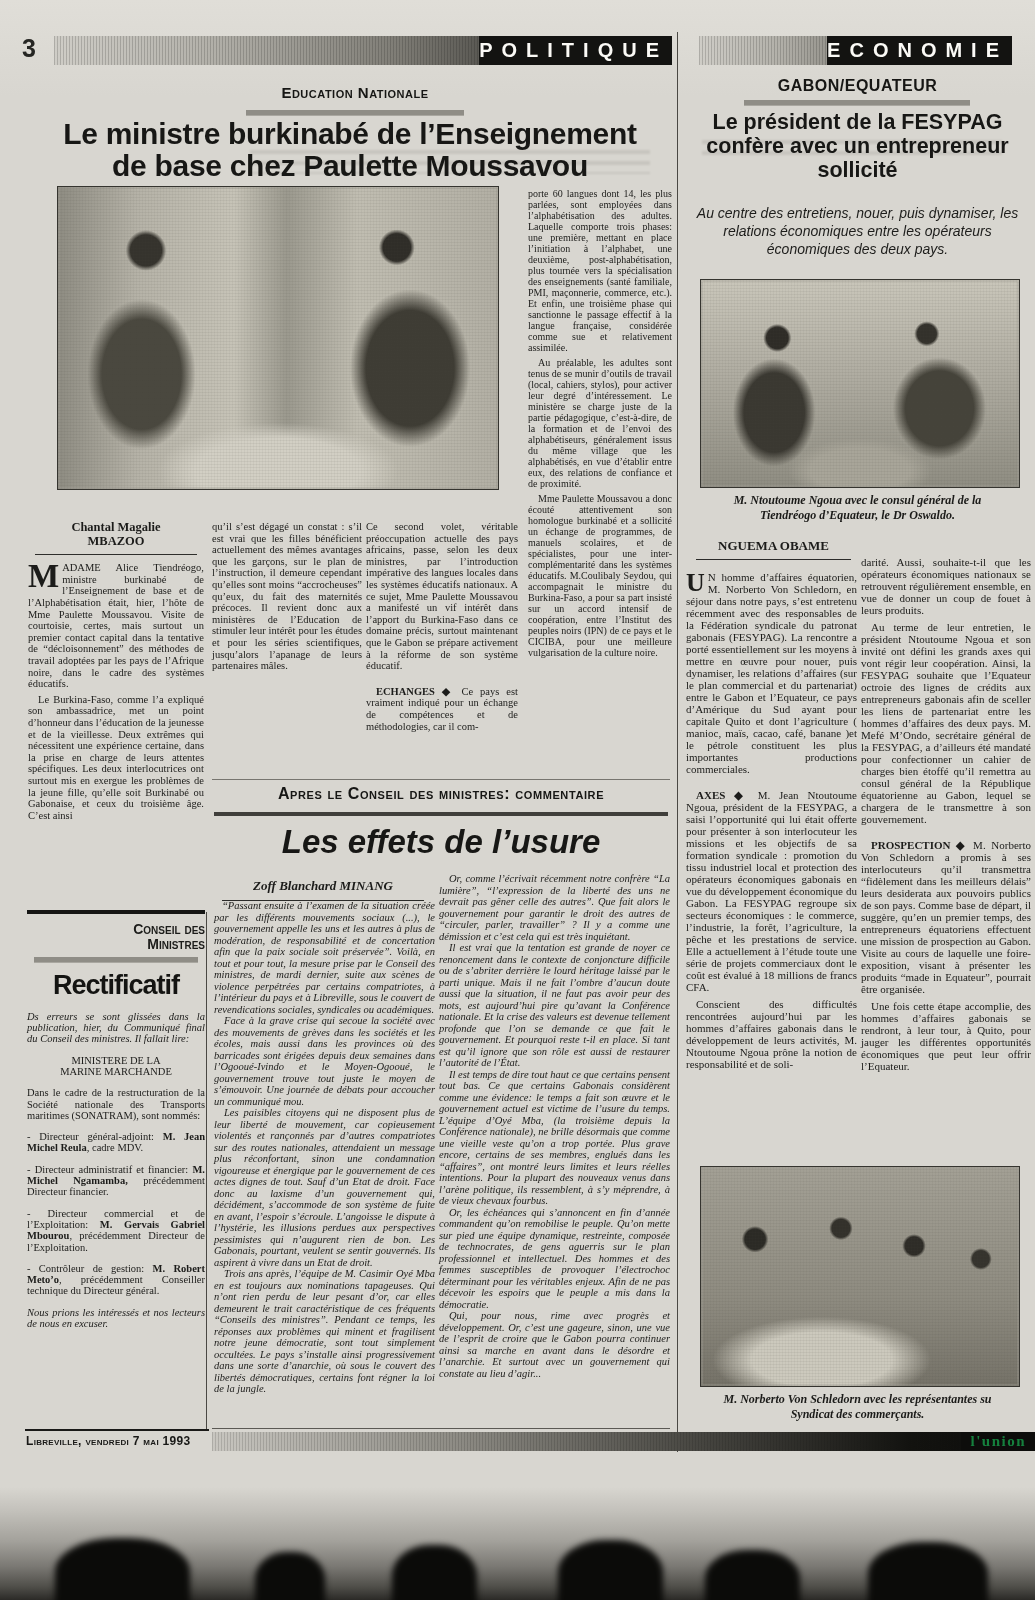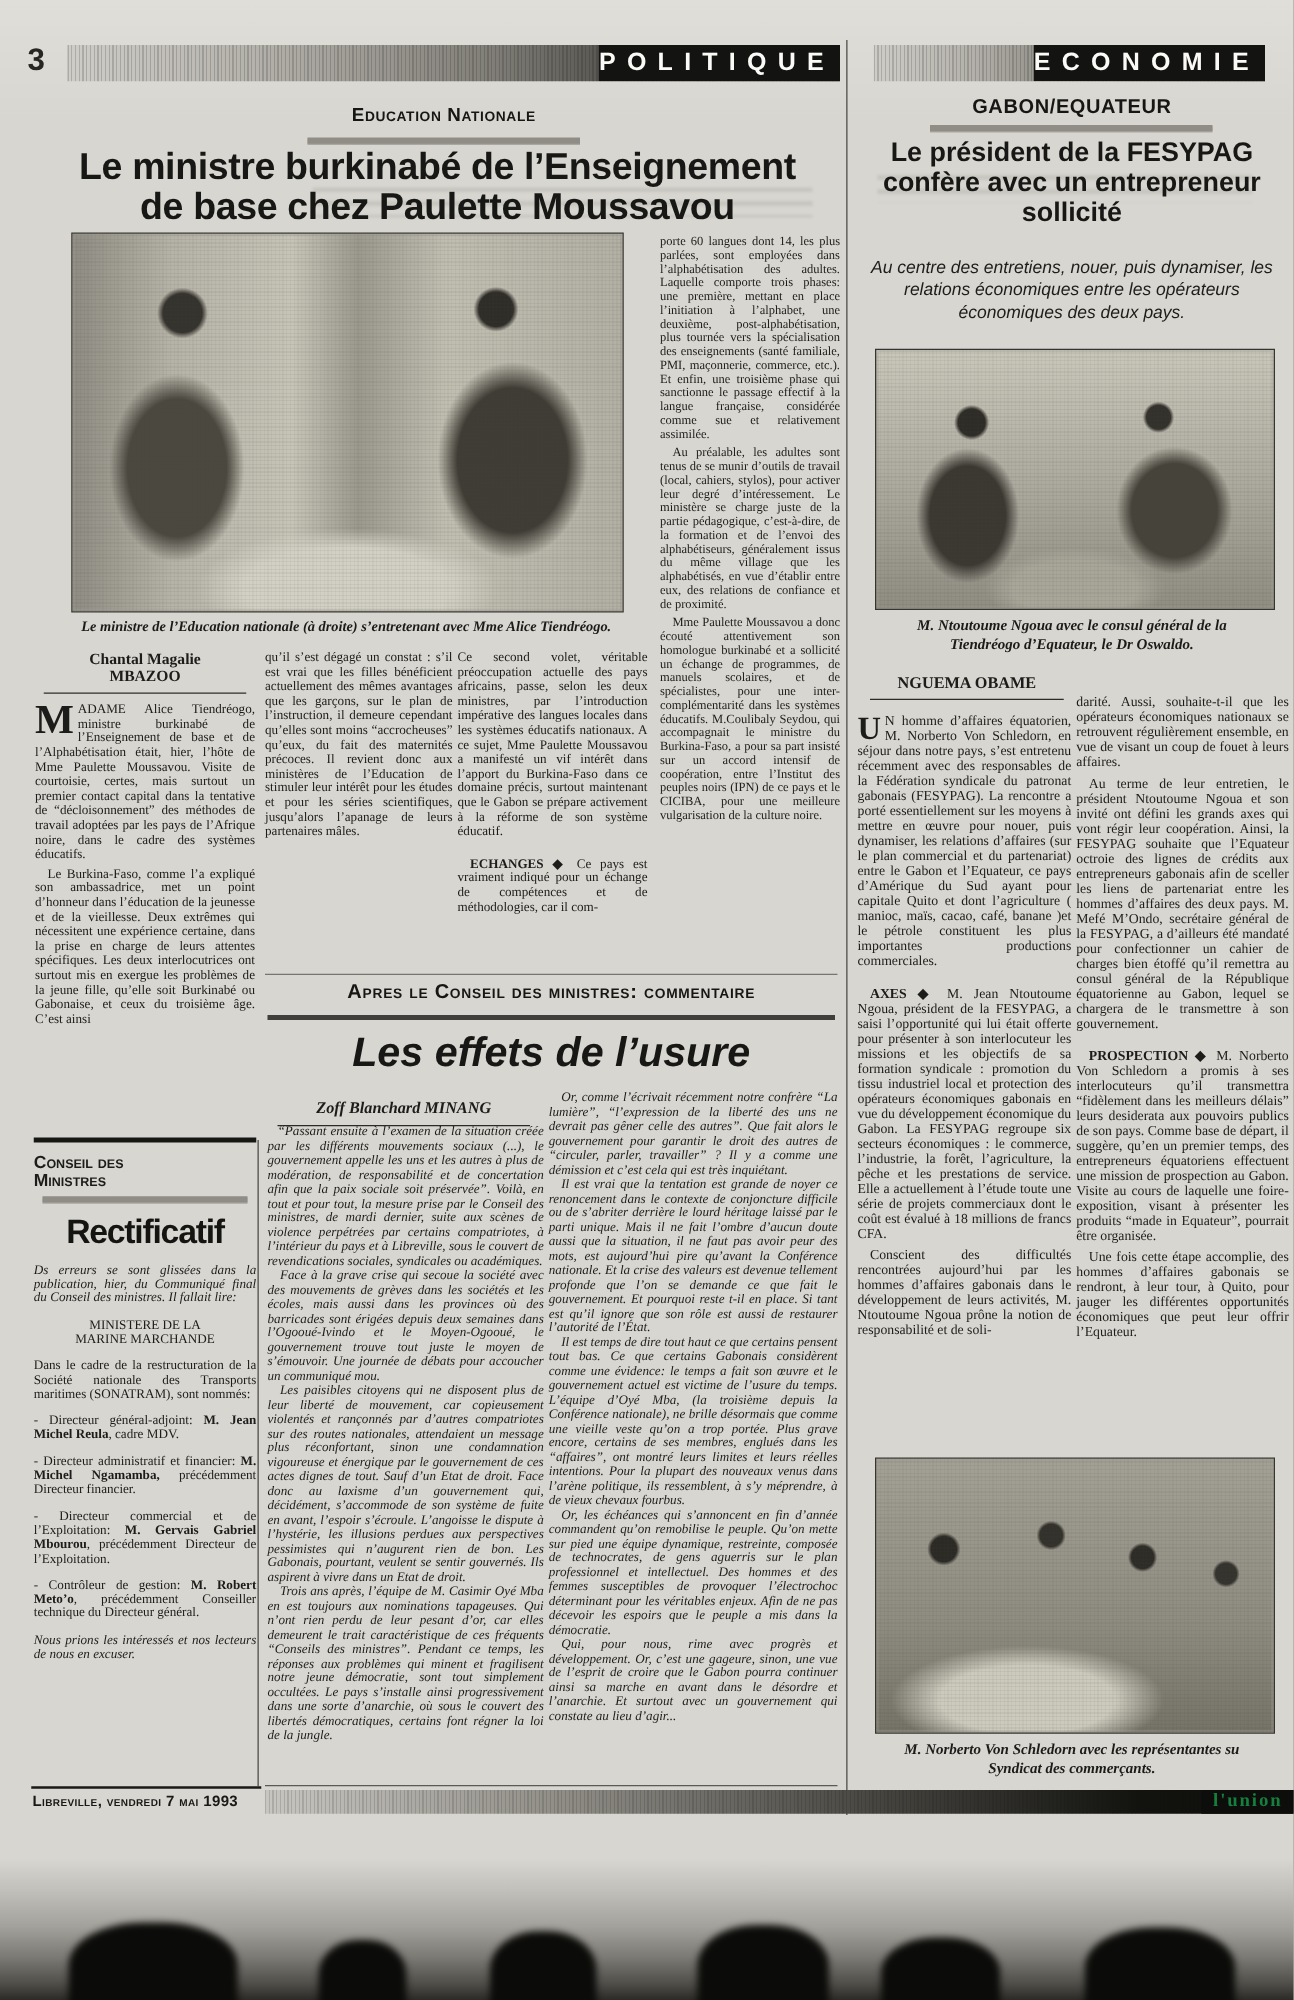--- a/index.html
+++ b/index.html
@@ -71,21 +71,21 @@
   
   .c-kicker{font:bold 16px "Liberation Sans",sans-serif;font-variant:small-caps;
      letter-spacing:.6px;text-align:center;color:#161614;}
   .c-title{font:bold italic 33px "Liberation Sans",sans-serif;text-align:center;color:#171715;}
   .c-byline{font:bold italic 13px "Liberation Serif",serif;text-align:center;
      border-bottom:1.5px solid #2b2b29;padding-bottom:6px;}
   .ibod{font:italic 10.5px/11.5px "Liberation Serif",serif;text-align:justify;}
   .ibod p{margin:0;text-indent:10px;}
   .ibod p.first{text-indent:8px;}
   
-  .s-kicker{font:bold 14px/1.1 "Liberation Sans",sans-serif;font-variant:small-caps;text-align:left;}
+  .s-kicker{font:bold 14px/1.1 "Liberation Sans",sans-serif;font-variant:small-caps;text-align:right;}
   .s-title{font:bold 27px "Liberation Sans",sans-serif;letter-spacing:-1px;text-align:center;color:#141412;}
   .sbod{font-size:10.5px;line-height:11.3px;text-align:justify;}
   .sbod p{margin:0 0 7px 0;}
   .sbod .it{font-style:italic;}
   .sbod .ctr{text-align:center;}
   .sbod b{font-weight:bold;}
   
   .f-date{font:bold 12px "Liberation Sans",sans-serif;font-variant:small-caps;letter-spacing:.3px;color:#181816;}
   .f-bar{height:19px;background:
      repeating-linear-gradient(90deg,rgba(20,20,18,.15) 0 1px,rgba(0,0,0,0) 1px 3px),
@@ -118,21 +118,20 @@
   <div class="abs ghost" style="left:702px;top:140px;width:300px;height:22px;"></div>
 
   <div class="abs kicker" style="left:225px;top:84px;width:260px;">Education Nationale</div>
   <div class="abs grayrule" style="left:246px;top:110px;width:218px;height:5px;"></div>
   <div class="abs headline-l" style="left:28px;top:118px;width:644px;">
     <div>Le ministre burkinabé de l’Enseignement</div>
     <div>de base chez Paulette Moussavou</div>
   </div>
 
   <div class="abs photo" id="photo1" style="left:57px;top:186px;width:440px;height:302px;"></div>
-  <div class="abs caption" style="left:40px;top:495px;width:474px;">Le ministre de l’Education nationale (à droite) s’entretenant avec Mme Alice Tiendréogo.</div>
 
   <div class="abs bod" style="left:28px;top:520px;width:176px;">
     <div class="byline">
       <div>Chantal Magalie</div>
       <div>MBAZOO</div>
       <span class="rule"></span>
     </div>
     <p><span class="dropcap">M</span><span>ADAME Alice Tiendréogo, ministre burkinabé de l’Enseignement de base et de l’Alphabétisation était, hier, l’hôte de Mme Paulette Moussavou. Visite de courtoisie, certes, mais surtout un premier contact capital dans la tentative de “décloisonnement” des méthodes de travail adoptées par les pays de l’Afrique noire, dans le cadre des systèmes éducatifs.</span></p>
     <p class="ind gap">Le Burkina-Faso, comme l’a expliqué son ambassadrice, met un point d’honneur dans l’éducation de la jeunesse et de la vieillesse. Deux extrêmes qui nécessitent une expérience certaine, dans la prise en charge de leurs attentes spécifiques. Les deux interlocutrices ont surtout mis en exergue les problèmes de la jeune fille, qu’elle soit Burkinabé ou Gabonaise, et ceux du troisième âge. C’est ainsi</p>
   </div>
@@ -214,21 +213,21 @@
 
   <div class="abs" style="left:696px;top:538px;width:155px;text-align:center;font:bold 13px 'Liberation Serif',serif;border-bottom:1.5px solid #2b2b29;padding-bottom:5px;">NGUEMA OBAME</div>
 
   <div class="abs rbod" style="left:686px;top:571px;width:171px;">
     <p><span class="dropcap small">U</span><span>N homme d’affaires équatorien, M. Norberto Von Schledorn, en séjour dans notre pays, s’est entretenu récemment avec des responsables de la Fédération syndicale du patronat gabonais (FESYPAG). La rencontre a porté essentiellement sur les moyens à mettre en œuvre pour nouer, puis dynamiser, les relations d’affaires (sur le plan commercial et du partenariat) entre le Gabon et l’Equateur, ce pays d’Amérique du Sud ayant pour capitale Quito et dont l’agriculture ( manioc, maïs, cacao, café, banane )et le pétrole constituent les plus importantes productions commerciales.</span></p>
     <p class="ind" style="margin-top:14px;"><span class="lead">AXES ◆</span><span> M. Jean Ntoutoume Ngoua, président de la FESYPAG, a saisi l’opportunité qui lui était offerte pour présenter à son interlocuteur les missions et les objectifs de sa formation syndicale : promotion du tissu industriel local et protection des opérateurs économiques gabonais en vue du développement économique du Gabon. La FESYPAG regroupe six secteurs économiques : le commerce, l’industrie, la forêt, l’agriculture, la pêche et les prestations de service. Elle a actuellement à l’étude toute une série de projets commerciaux dont le coût est évalué à 18 millions de francs CFA.</span></p>
     <p class="ind gap">Conscient des difficultés rencontrées aujourd’hui par les hommes d’affaires gabonais dans le développement de leurs activités, M. Ntoutoume Ngoua prône la notion de responsabilité et de soli-</p>
   </div>
 
   <div class="abs rbod" style="left:861px;top:556px;width:170px;">
-    <p>darité. Aussi, souhaite-t-il que les opérateurs économiques nationaux se retrouvent régulièrement ensemble, en vue de visant un coup de fouet à leurs affaires.</p>
+    <p>darité. Aussi, souhaite-t-il que les opérateurs économiques nationaux se retrouvent régulièrement ensemble, en vue de donner un coup de fouet à leurs produits.</p>
     <p class="ind gap">Au terme de leur entretien, le président Ntoutoume Ngoua et son invité ont défini les grands axes qui vont régir leur coopération. Ainsi, la FESYPAG souhaite que l’Equateur octroie des lignes de crédits aux entrepreneurs gabonais afin de sceller les liens de partenariat entre les hommes d’affaires des deux pays. M. Mefé M’Ondo, secrétaire général de la FESYPAG, a d’ailleurs été mandaté pour confectionner un cahier de charges bien étoffé qu’il remettra au consul général de la République équatorienne au Gabon, lequel se chargera de le transmettre à son gouvernement.</p>
     <p class="ind" style="margin-top:14px;"><span class="lead">PROSPECTION ◆</span><span> M. Norberto Von Schledorn a promis à ses interlocuteurs qu’il transmettra “fidèlement dans les meilleurs délais” leurs desiderata aux pouvoirs publics de son pays. Comme base de départ, il suggère, qu’en un premier temps, des entrepreneurs équatoriens effectuent une mission de prospection au Gabon. Visite au cours de laquelle une foire-exposition, visant à présenter les produits “made in Equateur”, pourrait être organisée.</span></p>
     <p class="ind gap">Une fois cette étape accomplie, des hommes d’affaires gabonais se rendront, à leur tour, à Quito, pour jauger les différentes opportunités économiques que peut leur offrir l’Equateur.</p>
   </div>
 
   <div class="abs photo" id="photo3" style="left:700px;top:1166px;width:318px;height:219px;"></div>
   <div class="abs caption" style="left:688px;top:1392px;width:339px;font-size:12px;">
     <div>M. Norberto Von Schledorn avec les représentantes su</div>
     <div>Syndicat des commerçants.</div>
   </div>

